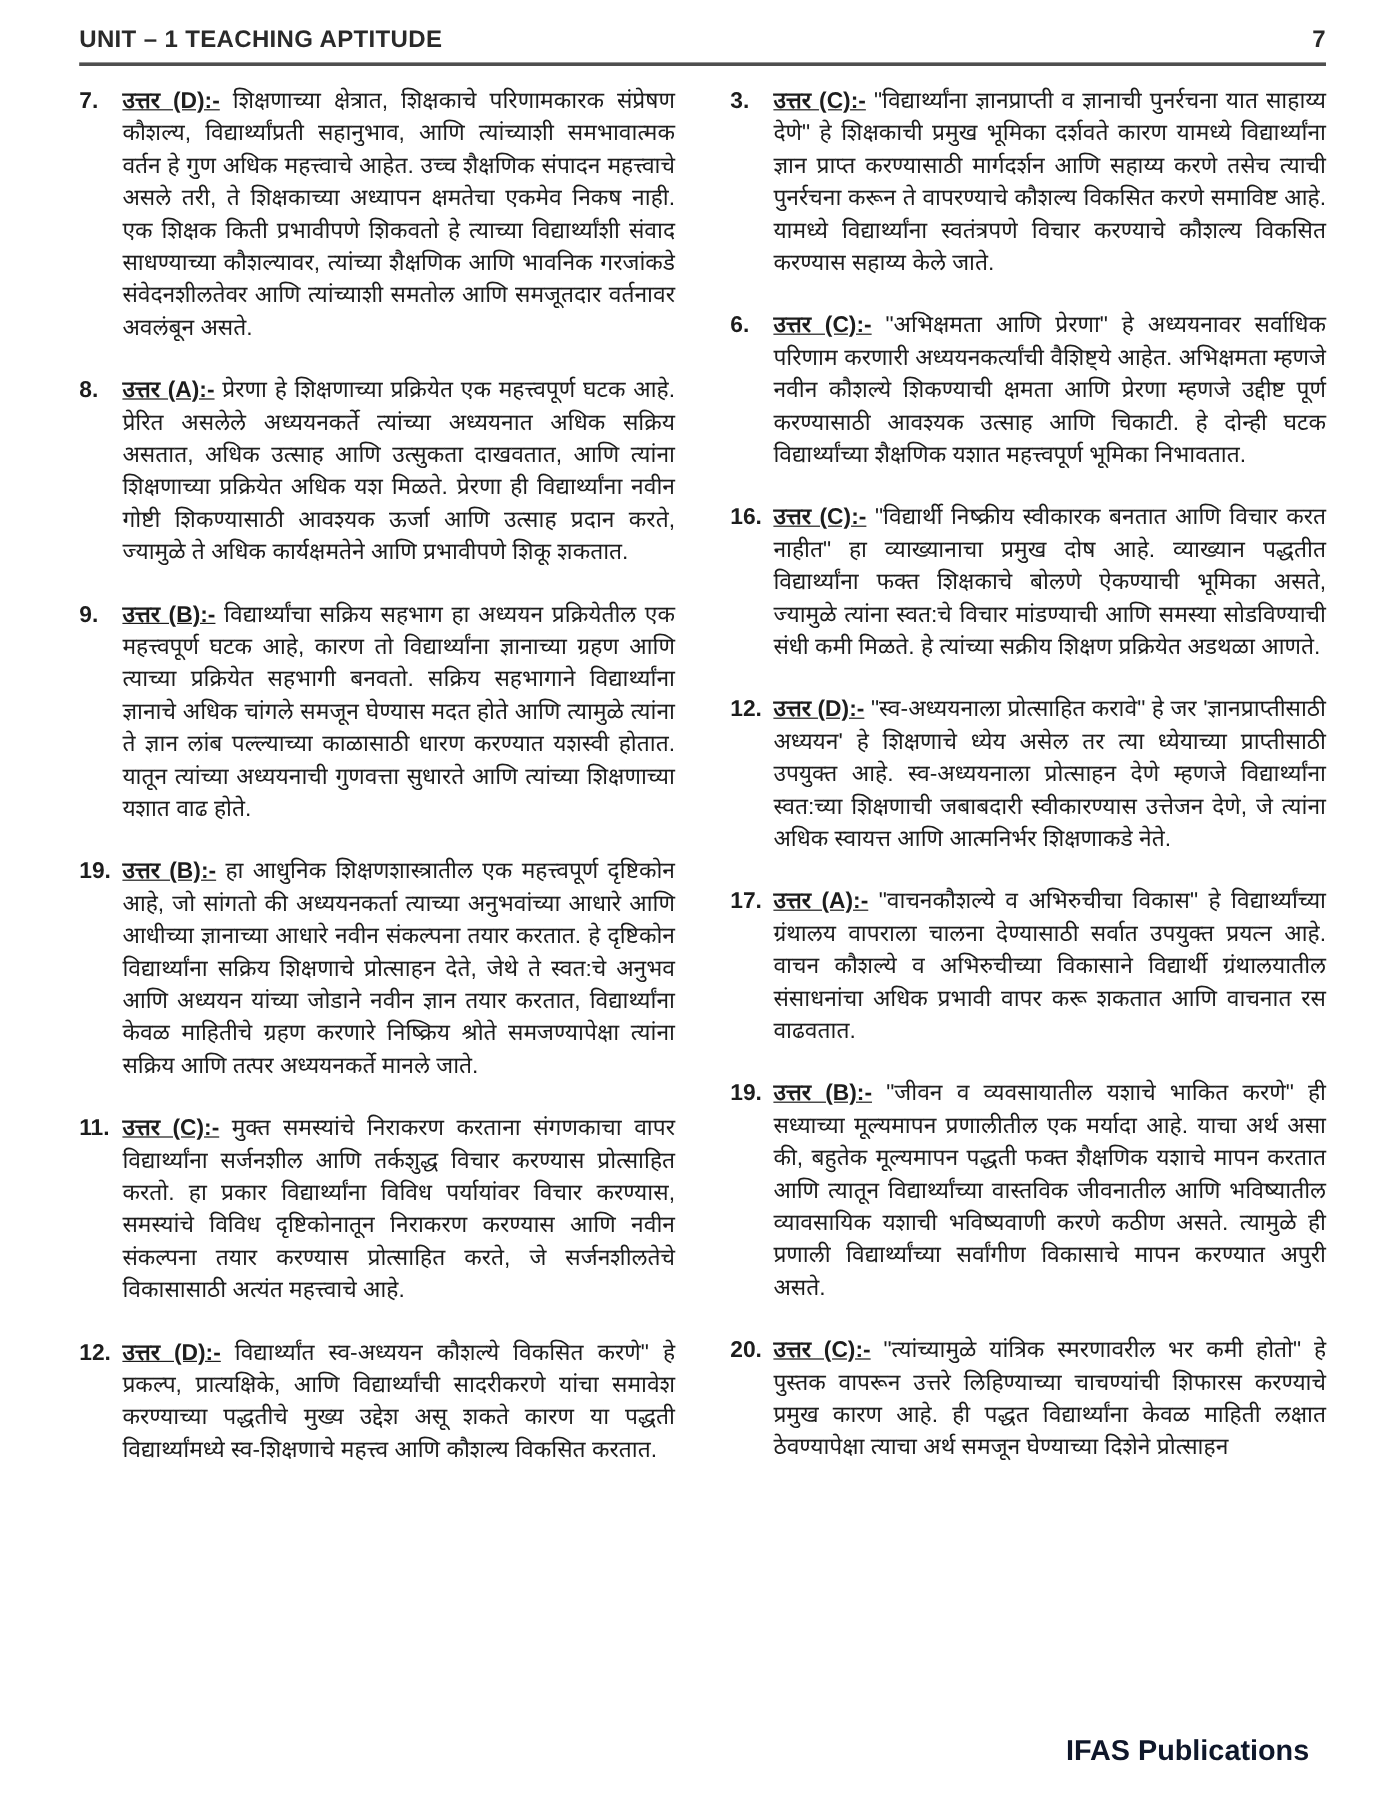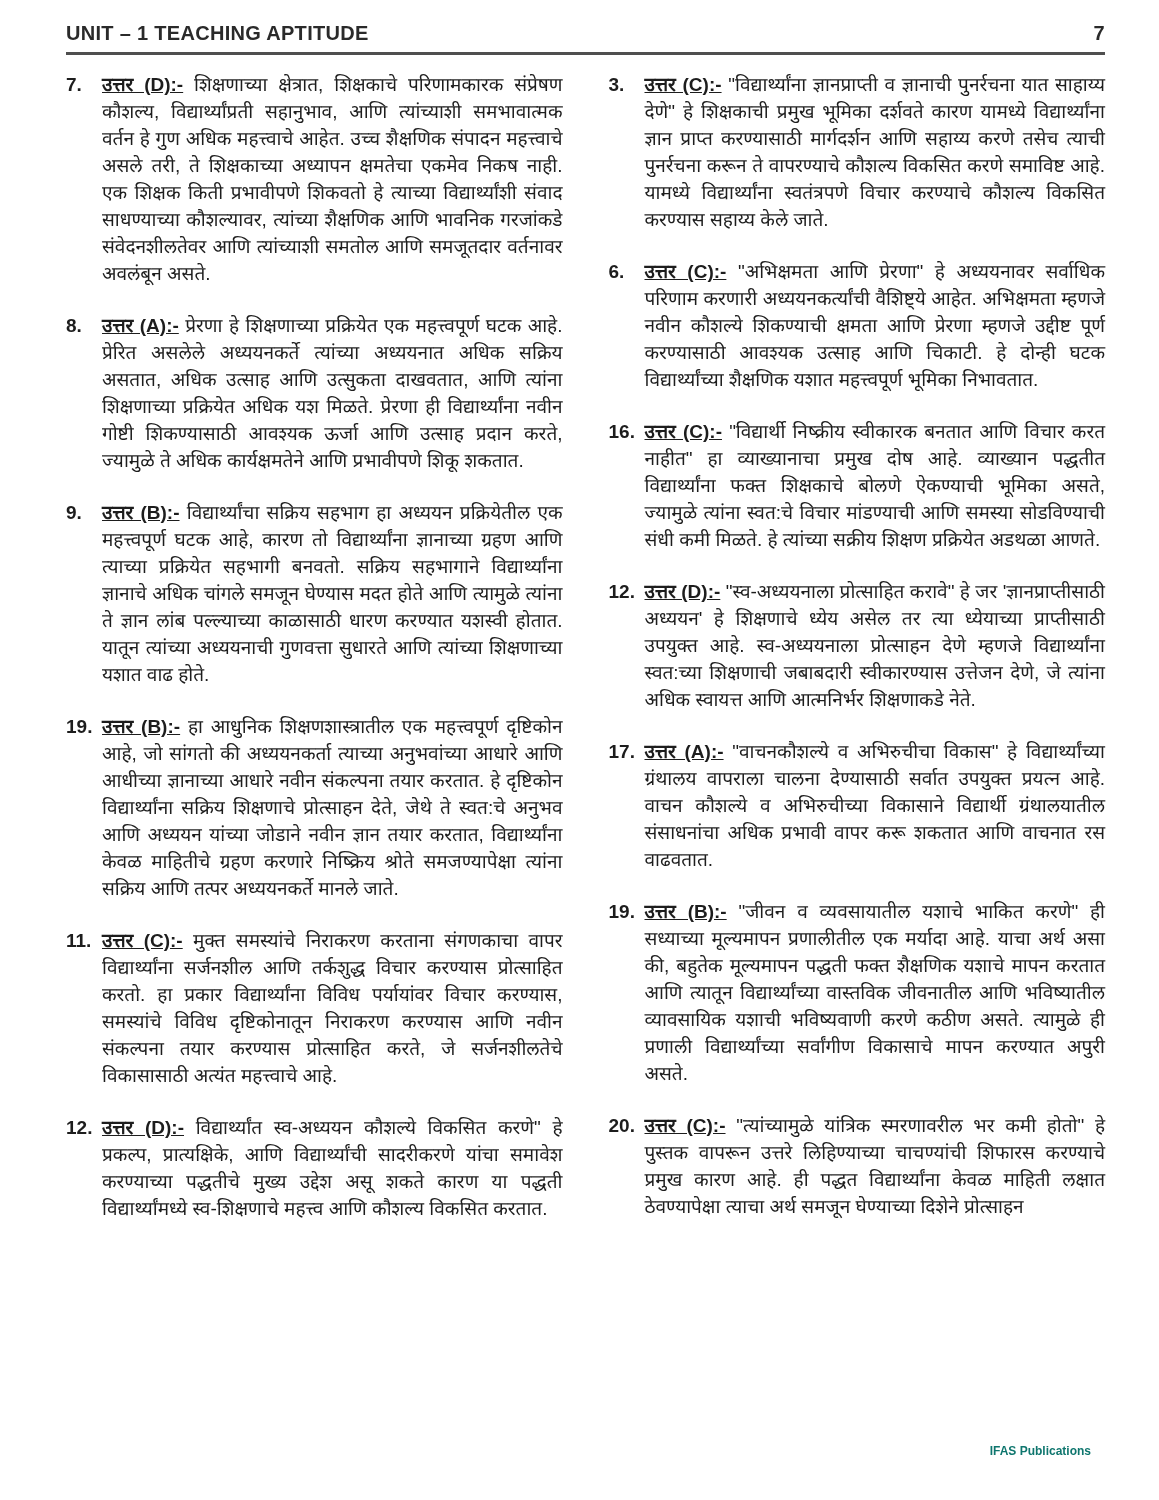--- a/index.html
+++ b/index.html
@@ -58,24 +58,24 @@
     text-align: justify;
     text-justify: inter-word;
   }
   .answer .label {
     font-weight: 700;
     text-decoration: underline;
   }
   .page-footer {
     position: absolute;
     right: 68px;
-    bottom: 42px;
+    bottom: 26px;
     font-weight: 700;
-    font-size: 12px;
-    color: #0f766e;
+    font-size: 24px;
+    color: #0f172a;
   }
 </style>
 </head>
 <body>
 
 <div class="page">
 
   <div class="page-header">
     <span>UNIT – 1 TEACHING APTITUDE</span>
     <span>7</span>

